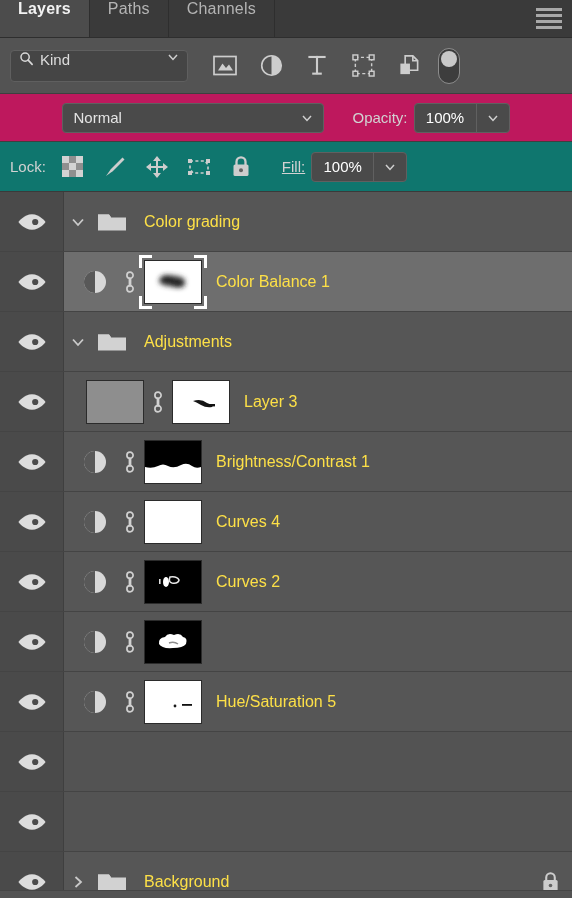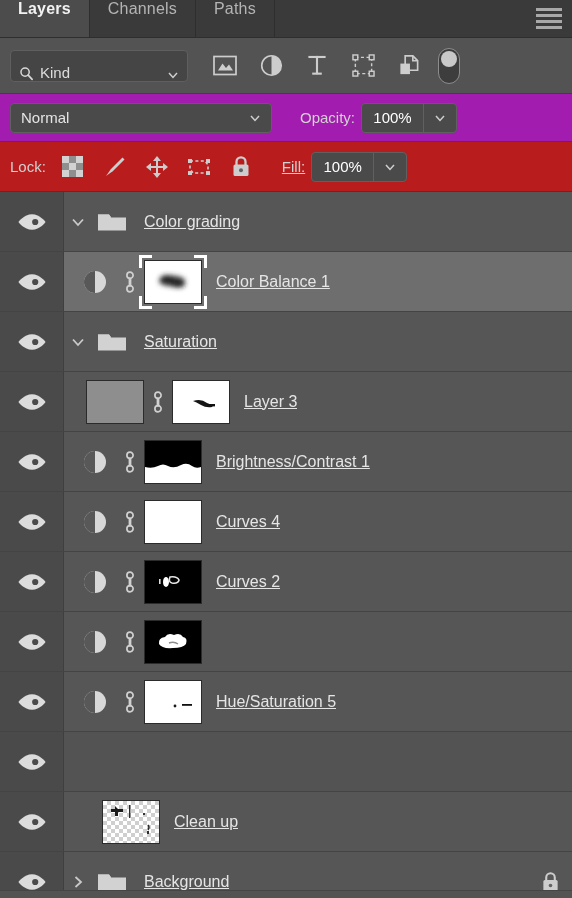--- a/index.html
+++ b/index.html
@@ -33,42 +33,42 @@
   .menu-lines { width:26px; display:flex; flex-direction:column; gap:3px; }
   .menu-lines i { display:block; height:3px; background:#a8a8a8; border-radius:0; }
 
   
   .filterrow {
     height:56px; background:#535353; display:flex; align-items:center;
     padding:0 10px; gap:0; flex:none; border-bottom:1px solid #3f3f3f;
   }
   .kind-select {
     width:178px; height:32px; background:#454545; border:1px solid #5f5f5f;
-    border-radius:4px; display:flex; align-items:flex-end; padding:0 8px;
+    border-radius:4px; display:flex; align-items:flex-start; padding:0 8px;
     gap:6px; flex:none;
   }
   .kind-label { font-size:15px; color:#dcdcdc; flex:1; }
   .chev { width:12px; height:12px; flex:none; }
   .filter-icons { display:flex; align-items:center; gap:0; margin-left:14px; }
   .ficon {
     width:46px; height:40px; display:flex; align-items:center; justify-content:center;
   }
   .toggle-sw {
     width:22px; height:36px; border-radius:11px; background:#3d3d3d;
     border:1px solid #8d8d8d; position:relative; margin-left:6px; flex:none;
   }
   .toggle-knob {
     position:absolute; top:2px; left:2px; width:16px; height:16px;
     border-radius:50%; background:#c8c8c8;
   }
 
   
   .blendrow {
-    height:48px; background:#a21caf; display:flex; align-items:center;
-    padding:0 10px; flex:none; border-bottom:1px solid #3f3f3f;
+    height:48px; background:#be185d; display:flex; align-items:center;
+    padding:0 10px; flex:none; border-bottom:1px solid #3f3f3f;justify-content:center;
   }
   .blend-select {
     width:262px; height:30px; background:#4a4a4a; border:1px solid #606060;
     border-radius:4px; display:flex; align-items:center; padding:0 10px; flex:none;
   }
   .blend-label { font-size:15px; color:#e4e4e4; flex:1; }
   .field-label { font-size:15px; color:#d2d2d2; margin-left:28px; margin-right:6px; white-space:nowrap; }
   .numfield {
     height:30px; display:flex; align-items:stretch;
     border:1px solid #606060; border-radius:4px; overflow:hidden; background:#4a4a4a;
@@ -76,21 +76,21 @@
   .numfield .val {
     width:62px; display:flex; align-items:center; justify-content:center;
     font-size:15px; color:#ffffff; border-right:1px solid #606060;
   }
   .numfield .stepper {
     width:32px; display:flex; align-items:center; justify-content:center;
   }
 
   
   .lockrow {
-    height:50px; background:#b91c1c; display:flex; align-items:center;
+    height:50px; background:#0f766e; display:flex; align-items:center;
     padding:0 10px; flex:none; border-bottom:1px solid #3a3a3a;
   }
   .lock-text { font-size:15px; color:#d2d2d2; margin-right:6px; }
   .lockicons { display:flex; align-items:center; }
   .lico { width:42px; height:36px; display:flex; align-items:center; justify-content:center; }
 
   
   .layerlist { flex:1; background:#535353; overflow:hidden; }
   .lrow {
     height:60px; display:flex; align-items:stretch;
@@ -113,22 +113,22 @@
     flex:none; display:flex; align-items:center; justify-content:center;
     position:relative;
   }
   .thumb {
     width:58px; height:44px; border:1px solid #2b2b2b; background:#fff;
     position:relative; overflow:hidden; display:block;
   }
   .thumb.grayfill { background:#8e8e8e; }
   .adj-icon { width:42px; flex:none; display:flex; align-items:center; justify-content:center; }
   .linkcell { width:28px; flex:none; display:flex; align-items:center; justify-content:center; }
-  .lname { font-size:16px; color:#e5e5e5; margin-left:14px; white-space:nowrap;
-           overflow:hidden; text-overflow:ellipsis;text-decoration:underline; }
+  .lname { font-size:16px; color:#fde047; margin-left:14px; white-space:nowrap;
+           overflow:hidden; text-overflow:ellipsis; }
   .lname.grp { margin-left:12px; }
   .rowlock { margin-left:auto; display:flex; align-items:center; padding-left:8px; }
 
   
   .sel-brackets { position:absolute; inset:-5px; pointer-events:none; }
   .sel-brackets i { position:absolute; background:#ffffff; }
   .sel-brackets .tl-h { left:0; top:0; width:13px; height:3px; }
   .sel-brackets .tl-v { left:0; top:0; width:3px; height:13px; }
   .sel-brackets .tr-h { right:0; top:0; width:13px; height:3px; }
   .sel-brackets .tr-v { right:0; top:0; width:3px; height:13px; }
@@ -151,24 +151,24 @@
 </head>
 <body>
 
 <div class="panel">
 
   <div class="tabbar">
     <div class="tab active">
       <span>Layers</span>
     </div>
     <div class="tab">
+      <span>Paths</span>
+    </div>
+    <div class="tab">
       <span>Channels</span>
-    </div>
-    <div class="tab">
-      <span>Paths</span>
     </div>
     <div class="tab tabspace"></div>
     <div class="menu-btn">
       <span class="menu-lines">
         <i></i>
           <i></i>
           <i></i>
           <i></i>
       </span>
     </div>
@@ -391,21 +391,21 @@
             <svg width="16" height="16" viewBox="0 0 16 16">
   <polyline points="3,5.5 8,11 13,5.5" fill="none" stroke="#cacaca" stroke-width="1.8"></polyline>
 </svg>
           </div>
           <div class="folder">
             <svg width="30" height="23" viewBox="0 0 30 23">
   <path d="M1 4.5 h11 l2.2 3 H29 v13 H1 Z" fill="#d2d2d2"></path>
   <path d="M1 4.5 h11 l2.2 3 H1 Z" fill="#d2d2d2"></path>
 </svg>
           </div>
-          <span class="lname grp">Saturation</span>
+          <span class="lname grp">Adjustments</span>
         </div>
       </div>
       <div class="lrow">
         <div class="eyecell">
           <svg width="30" height="18" viewBox="0 0 30 18">
   <path d="M15 1.2 C23 1.2 28.6 9 28.6 9 C28.6 9 23 16.8 15 16.8 C7 16.8 1.4 9 1.4 9 C1.4 9 7 1.2 15 1.2 Z" fill="#dcdcdc"></path>
   <circle cx="18.2" cy="9" r="3.1" fill="#4a4a4a"></circle>
 </svg>
         </div>
         <div class="rowbody">
@@ -607,35 +607,20 @@
 </svg>
         </div>
       </div>
       <div class="lrow">
         <div class="eyecell">
           <svg width="30" height="18" viewBox="0 0 30 18">
   <path d="M15 1.2 C23 1.2 28.6 9 28.6 9 C28.6 9 23 16.8 15 16.8 C7 16.8 1.4 9 1.4 9 C1.4 9 7 1.2 15 1.2 Z" fill="#dcdcdc"></path>
   <circle cx="18.2" cy="9" r="3.1" fill="#4a4a4a"></circle>
 </svg>
         </div>
-        <div class="rowbody">
-          <div class="disc" style="width: 10px;"></div>
-          <div class="thumbwrap" style="margin-left: 28px;">
-            <span class="thumb checker">
-              <svg width="56" height="42" viewBox="0 0 56 42" preserveAspectRatio="none">
-  <path d="M8 8 l4 0 l0 -3 l3 3 l5 0 l0 3 l-5 0 l0 4 l-3 0 l0 -4 l-4 0 Z" fill="#1b1b1b"></path>
-  <rect x="26" y="4" width="1.4" height="13" fill="#2a2a2a"></rect>
-  <rect x="40" y="12" width="2" height="2" fill="#333"></rect>
-  <path d="M45 24 q2 2 0 5" stroke="#2a2a2a" stroke-width="1.4" fill="none"></path>
-  <rect x="44" y="30" width="2" height="3" fill="#2f2f2f"></rect>
-</svg>
-            </span>
-          </div>
-          <span class="lname">Clean up</span>
-        </div>
       </div>
       <div class="lrow">
         <div class="eyecell">
           <svg width="30" height="18" viewBox="0 0 30 18">
   <path d="M15 1.2 C23 1.2 28.6 9 28.6 9 C28.6 9 23 16.8 15 16.8 C7 16.8 1.4 9 1.4 9 C1.4 9 7 1.2 15 1.2 Z" fill="#dcdcdc"></path>
   <circle cx="18.2" cy="9" r="3.1" fill="#4a4a4a"></circle>
 </svg>
         </div>
         <div class="rowbody">
           <div class="grp-chev">

